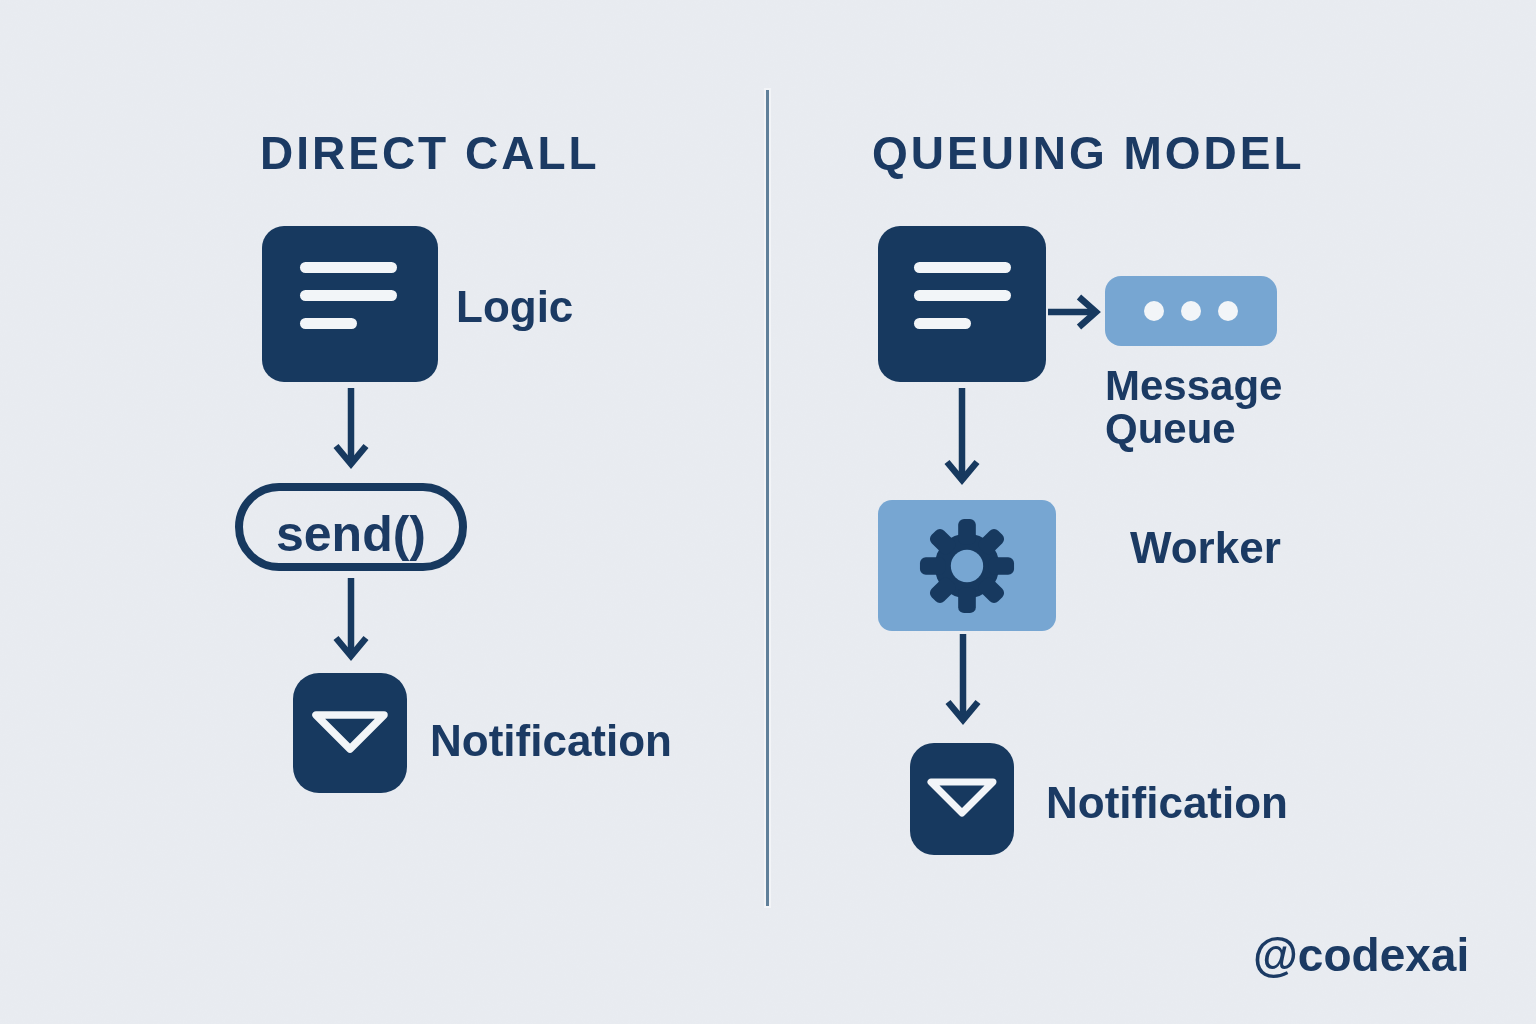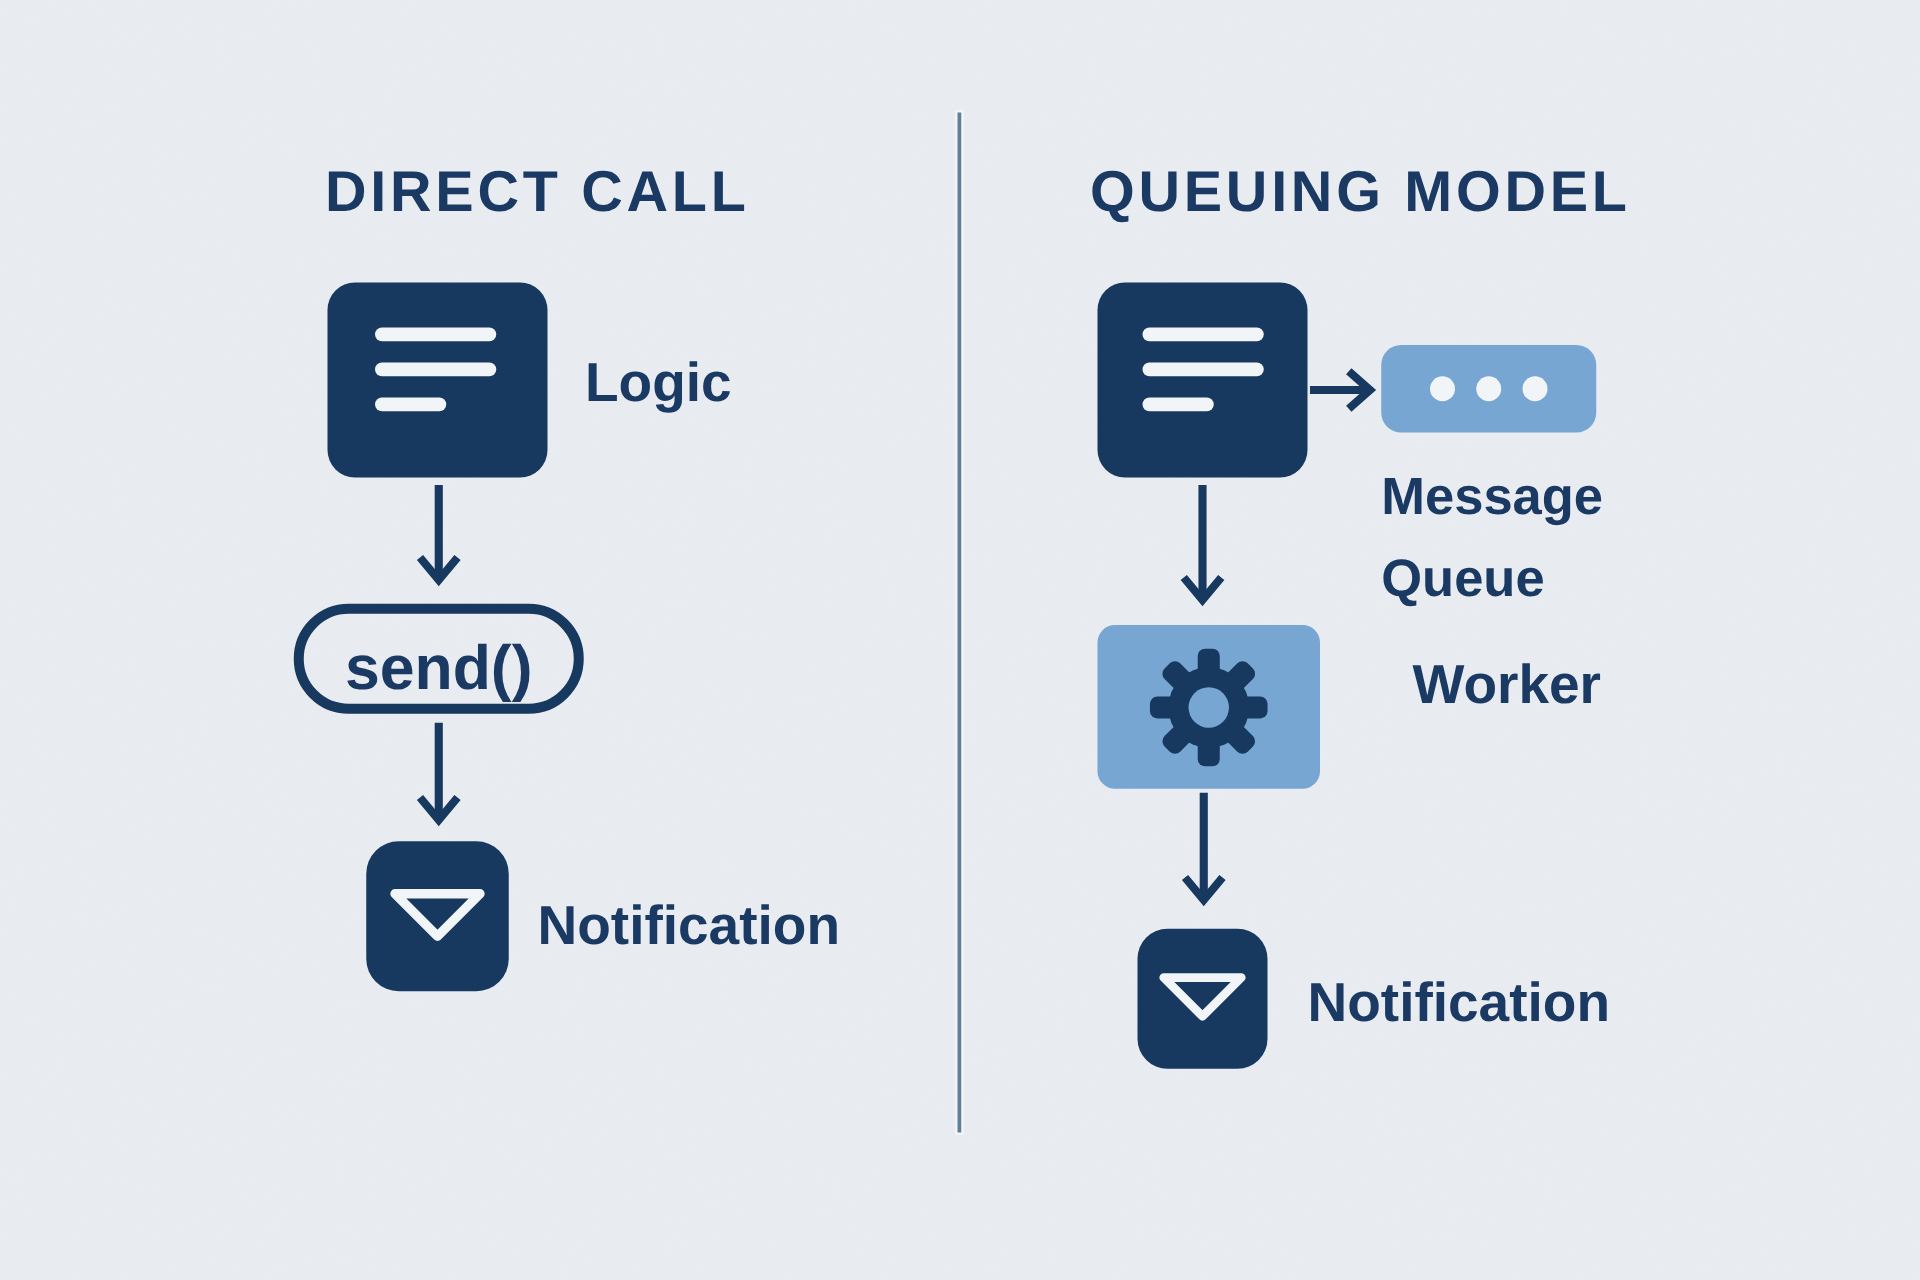--- a/index.html
+++ b/index.html
@@ -25,21 +25,21 @@
     background:var(--divider);
     box-shadow:0 0 0 2px rgba(255,255,255,.45);
   }
   .title{
     font-size:46px;font-weight:800;letter-spacing:3px;
     color:var(--text);white-space:nowrap;
   }
   .label{
     font-size:44px;font-weight:700;color:var(--text);white-space:nowrap;
   }
-  .label.wrap{white-space:normal;line-height:66px;}
+  .label.wrap{white-space:normal;line-height:43px;}
   .navy-box{background:var(--navy);}
   .blue-box{background:var(--light-blue);}
   .logic-box{
     width:176px;height:156px;border-radius:22px;
   }
   .text-lines{position:absolute;left:38px;top:36px;width:100px;height:90px;}
   .text-lines .ln{
     position:absolute;left:0;height:11px;border-radius:6px;
     background:var(--icon-white);
   }
@@ -89,21 +89,21 @@
   <section>
     <div class="abs title" style="left:260px;top:126px;">DIRECT CALL</div>
 
     <div class="abs navy-box logic-box" style="left:262px;top:226px;">
       <div class="text-lines">
         <div class="ln ln1"></div>
         <div class="ln ln2"></div>
         <div class="ln ln3"></div>
       </div>
     </div>
-    <div class="abs label" style="left:468px;top:282px;text-align:right;">Logic</div>
+    <div class="abs label" style="left:456px;top:282px;text-align:right;">Logic</div>
 
     <svg class="abs" style="left:330px;top:388px;" width="42" height="84">
       <line class="arrow-stroke" x1="21" y1="0" x2="21" y2="76"></line>
       <polyline class="arrow-stroke" points="6,58 21,76 36,58"></polyline>
     </svg>
 
     <div class="abs send-pill">
       <span>send()</span>
     </div>
 
@@ -176,13 +176,14 @@
     </svg>
 
     <div class="abs navy-box notif-box" style="left:910px;top:743px;width:104px;height:112px;border-radius:24px;">
       <svg width="104" height="112" viewBox="0 0 104 112">
         <polygon points="21,39 83,39 52,70" fill="none" stroke="var(--icon-white)" stroke-width="7" stroke-linejoin="round"></polygon>
       </svg>
     </div>
     <div class="abs label" style="left:1046px;top:778px;">Notification</div>
   </section>
 
+  <div class="abs wm">@codexai</div>
 </div>
 
 </body></html>

